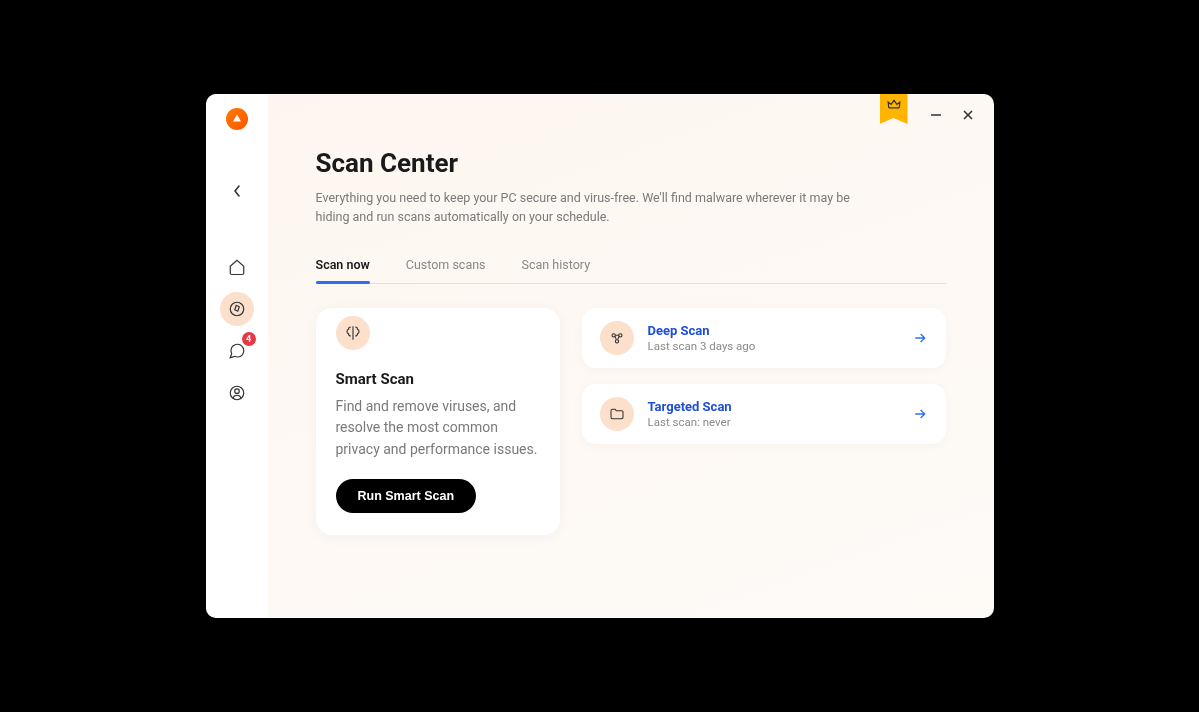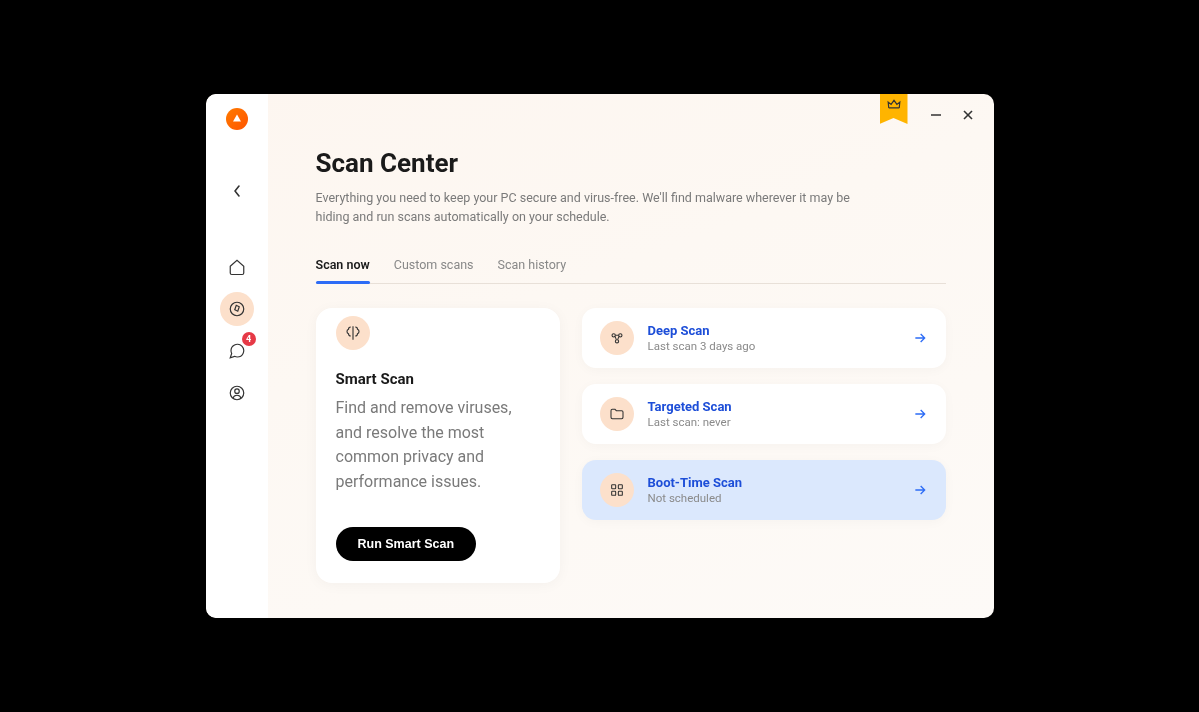--- a/index.html
+++ b/index.html
@@ -130,21 +130,21 @@
 }
 .page-subtitle {
   font-size: 12.5px;
   color: #7a7a7a;
   line-height: 1.55;
   max-width: 540px;
   margin-bottom: 30px;
 }
 .tabs {
   display: flex;
-  gap: 24px;
+  gap: 36px;
   border-bottom: 1px solid #e8e0d8;
   margin-bottom: 24px;
 }
 .tab {
   font-size: 12.5px;
   color: #888;
   padding-bottom: 11px;
   cursor: pointer;
   position: relative;
 }
@@ -183,24 +183,24 @@
   justify-content: center;
   margin-bottom: 20px;
 }
 .smart-title {
   font-size: 15px;
   font-weight: 700;
   color: #1a1a1a;
   margin-bottom: 8px;
 }
 .smart-desc {
-  font-size: 16px;
+  font-size: 14px;
   color: #7a7a7a;
   line-height: 1.55;
-  margin-bottom: 32px;
+  margin-bottom: 18px;
 }
 .run-btn {
   background: #000000;
   color: #fff;
   border: none;
   border-radius: 999px;
   padding: 10px 22px;
   font-size: 12.5px;
   font-weight: 600;
   cursor: pointer;
@@ -365,36 +365,17 @@
             <div class="scan-title">Targeted Scan</div>
             <div class="scan-sub">Last scan: never</div>
           </div>
           <div class="scan-arrow">
             <svg width="16" height="16" viewBox="0 0 24 24" fill="none" stroke="currentColor" stroke-width="2">
                 <path d="M5 12h14M13 6l6 6-6 6"></path>
               </svg>
           </div>
         </div>
 
-        <div class="scan-item highlighted">
-          <div class="scan-icon">
-            <svg width="16" height="16" viewBox="0 0 24 24" fill="none" stroke="#333" stroke-width="1.6">
-                <rect x="4" y="4" width="6" height="6" rx="1"></rect>
-                <rect x="14" y="4" width="6" height="6" rx="1"></rect>
-                <rect x="4" y="14" width="6" height="6" rx="1"></rect>
-                <rect x="14" y="14" width="6" height="6" rx="1"></rect>
-              </svg>
-          </div>
-          <div class="scan-text">
-            <div class="scan-title">Boot-Time Scan</div>
-            <div class="scan-sub">Not scheduled</div>
-          </div>
-          <div class="scan-arrow">
-            <svg width="16" height="16" viewBox="0 0 24 24" fill="none" stroke="currentColor" stroke-width="2">
-                <path d="M5 12h14M13 6l6 6-6 6"></path>
-              </svg>
-          </div>
-        </div>
       </div>
     </div>
   </div>
 
 </div>
 
 </body></html>

